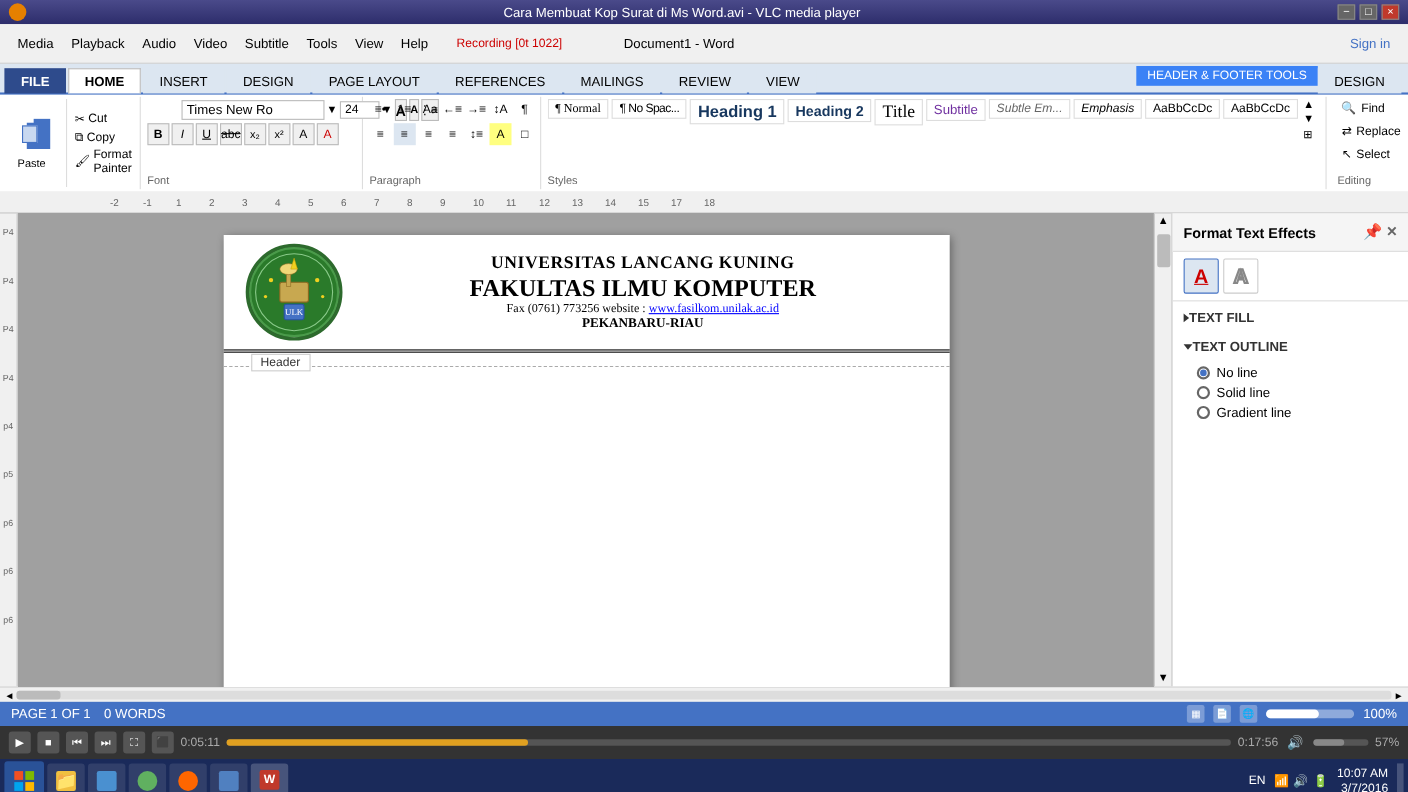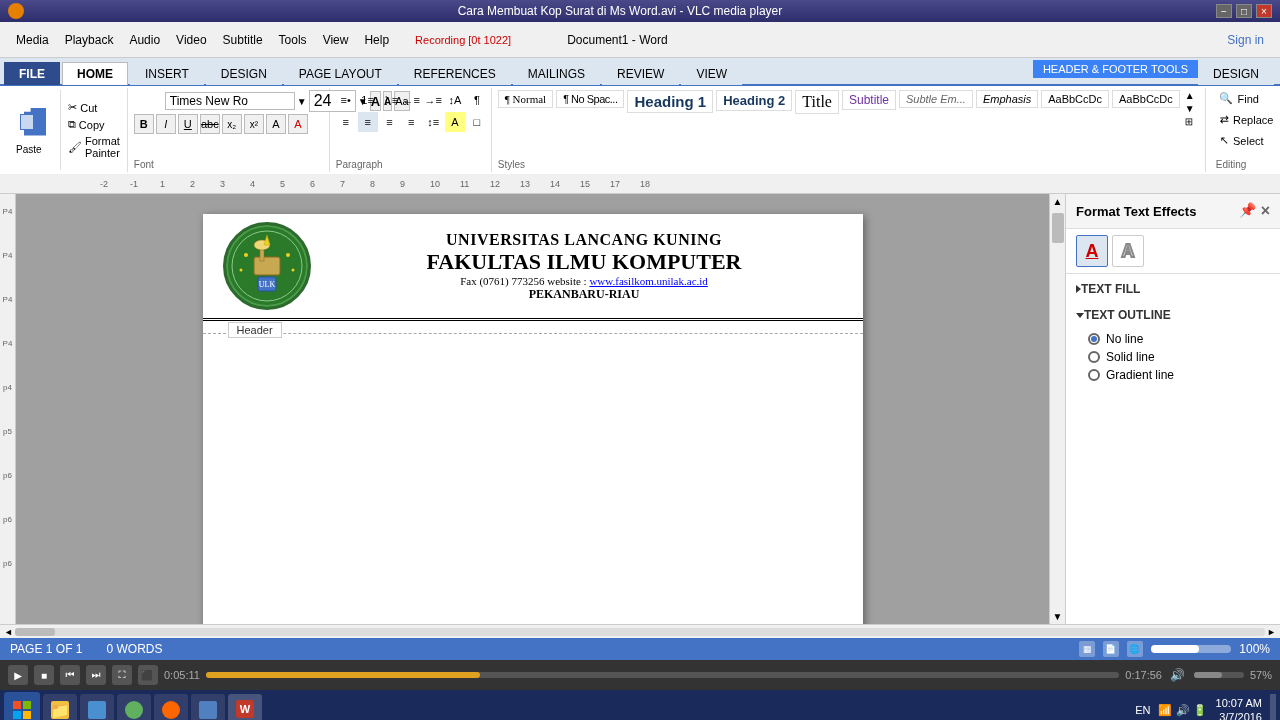--- a/index.html
+++ b/index.html
@@ -460,21 +460,21 @@
         <span>🖌</span>
         <span>Format Painter</span>
       </div>
     </div>
   </div>
 
   <div class="font-section">
     <div class="font-row1">
       <input class="font-name-box" type="text" value="Times New Ro" style="font-size: 12px; border: 1px solid rgb(187, 187, 187); padding: 1px 4px; width: 130px;">
       <span style="font-size:10px;cursor:pointer;">▼</span>
-      <input class="font-size-box" type="text" value="24" style="font-size: 16px; border: 1px solid rgb(187, 187, 187); padding: 1px 4px; width: 47px;">
+      <input class="font-size-box" type="text" value="24" style="font-size: 11px; border: 1px solid rgb(187, 187, 187); padding: 1px 4px; width: 36px;">
       <span style="font-size:10px;cursor:pointer;">▼</span>
       <div class="font-btn" style="font-size:13px;font-weight:bold;">A</div>
       <div class="font-btn" style="font-size:10px;font-weight:bold;">A</div>
       <div class="font-btn" style="font-size:11px;">Aa</div>
     </div>
     <div class="font-row2">
       <div class="font-btn bold">B</div>
       <div class="font-btn italic">I</div>
       <div class="font-btn underline">U</div>
       <div class="font-btn strikethrough">abc</div>
@@ -689,21 +689,21 @@
 
 <div style="height:14px;background:#f0f0f0;border-top:1px solid #ccc;display:flex;align-items:center;padding:0 4px;gap:2px;">
   <div style="font-size:9px;cursor:pointer;">◄</div>
   <div style="flex:1;height:8px;background:#ddd;border-radius:3px;position:relative;">
     <div style="width:40px;height:8px;background:#bbb;border-radius:3px;cursor:pointer;"></div>
   </div>
   <div style="font-size:9px;cursor:pointer;">►</div>
 </div>
 
 <div id="statusbar" style="background:#4472c4;color:white;height:22px;display:flex;align-items:center;padding:0 10px;font-size:12px;">
-  <div class="status-left" style="display:flex;gap:24px;">
+  <div class="status-left" style="display:flex;gap:12px;">
     <span>PAGE 1 OF 1</span>
     <span>0 WORDS</span>
   </div>
   <div style="flex:1;display:flex;justify-content:flex-end;align-items:center;gap:8px;">
     <div style="width:16px;height:16px;background:rgba(255,255,255,0.3);border-radius:2px;display:flex;align-items:center;justify-content:center;font-size:9px;cursor:pointer;">▦</div>
     <div style="width:16px;height:16px;background:rgba(255,255,255,0.3);border-radius:2px;display:flex;align-items:center;justify-content:center;font-size:9px;cursor:pointer;">📄</div>
     <div style="width:16px;height:16px;background:rgba(255,255,255,0.3);border-radius:2px;display:flex;align-items:center;justify-content:center;font-size:9px;cursor:pointer;">🌐</div>
     <div style="width:80px;height:8px;background:rgba(255,255,255,0.4);border-radius:4px;position:relative;cursor:pointer;">
       <div style="width:60%;height:100%;background:white;border-radius:4px;"></div>
     </div>

